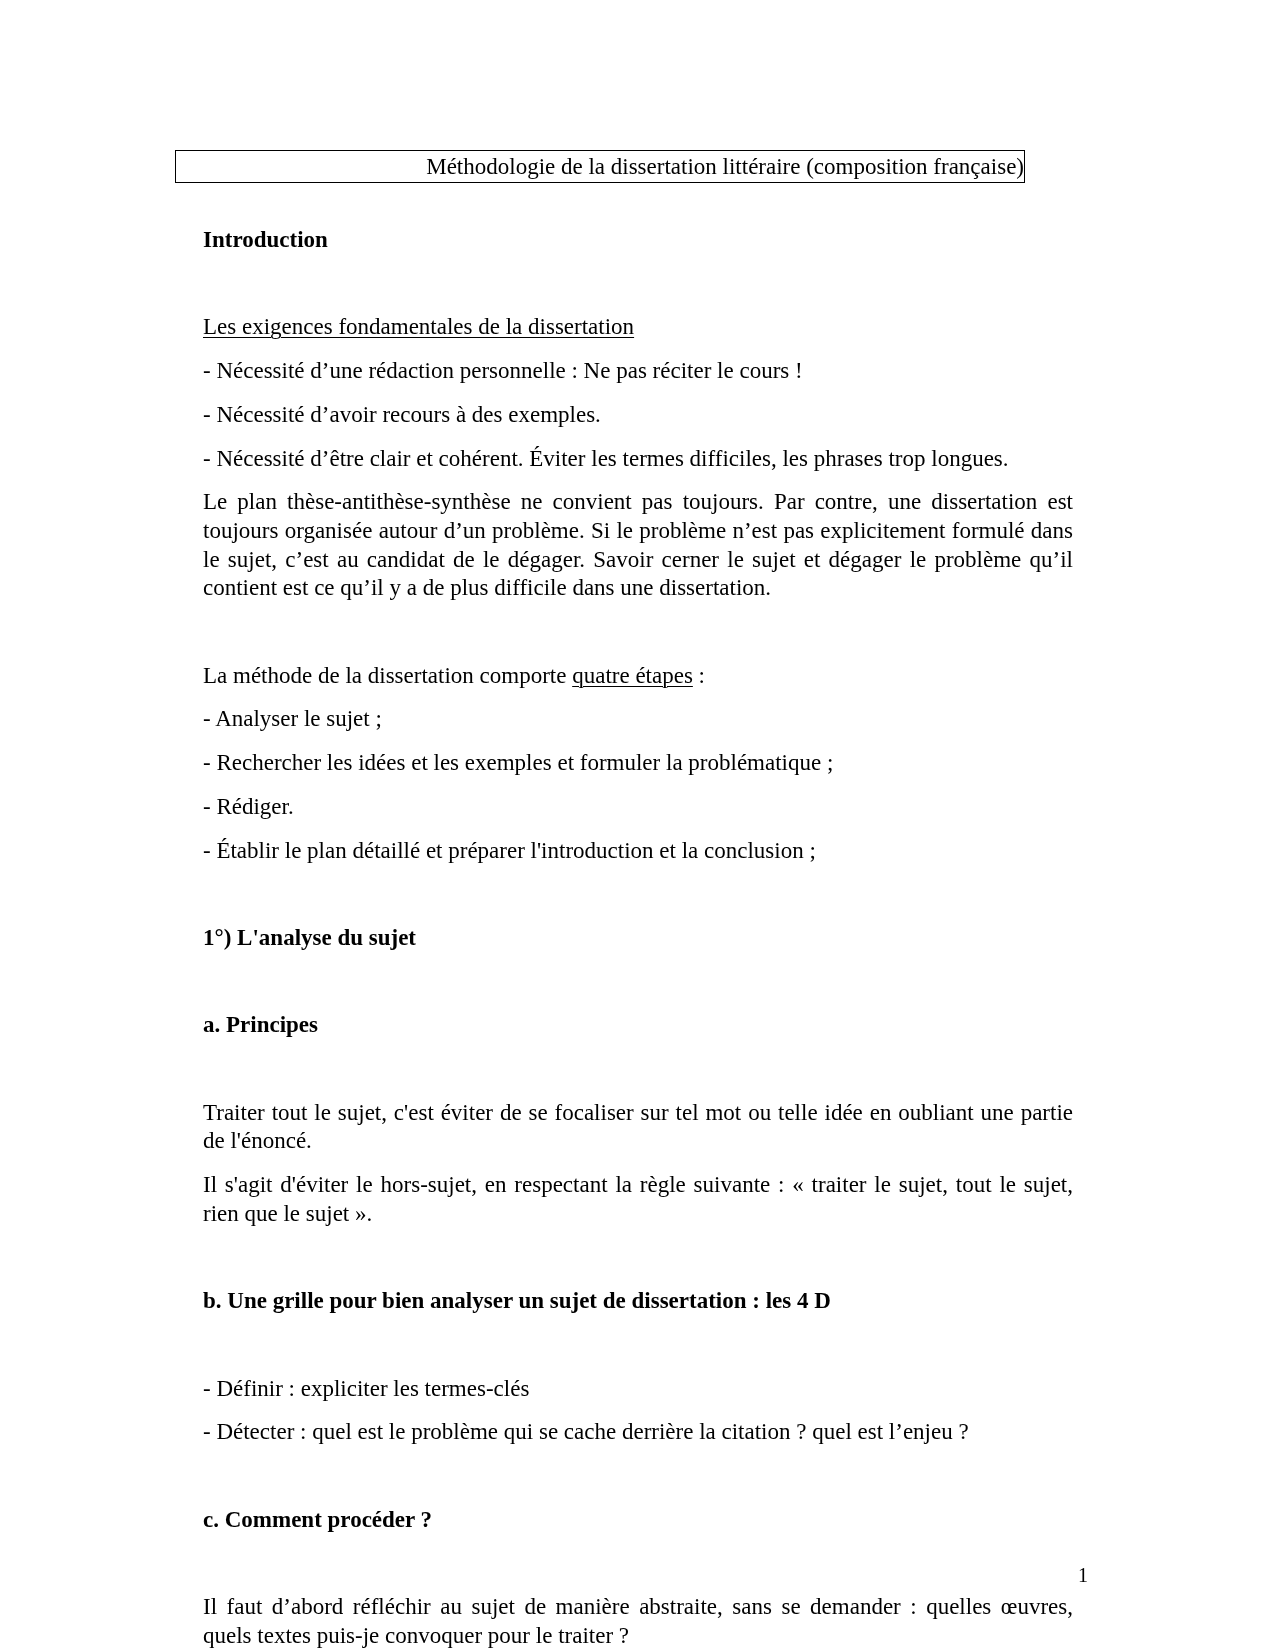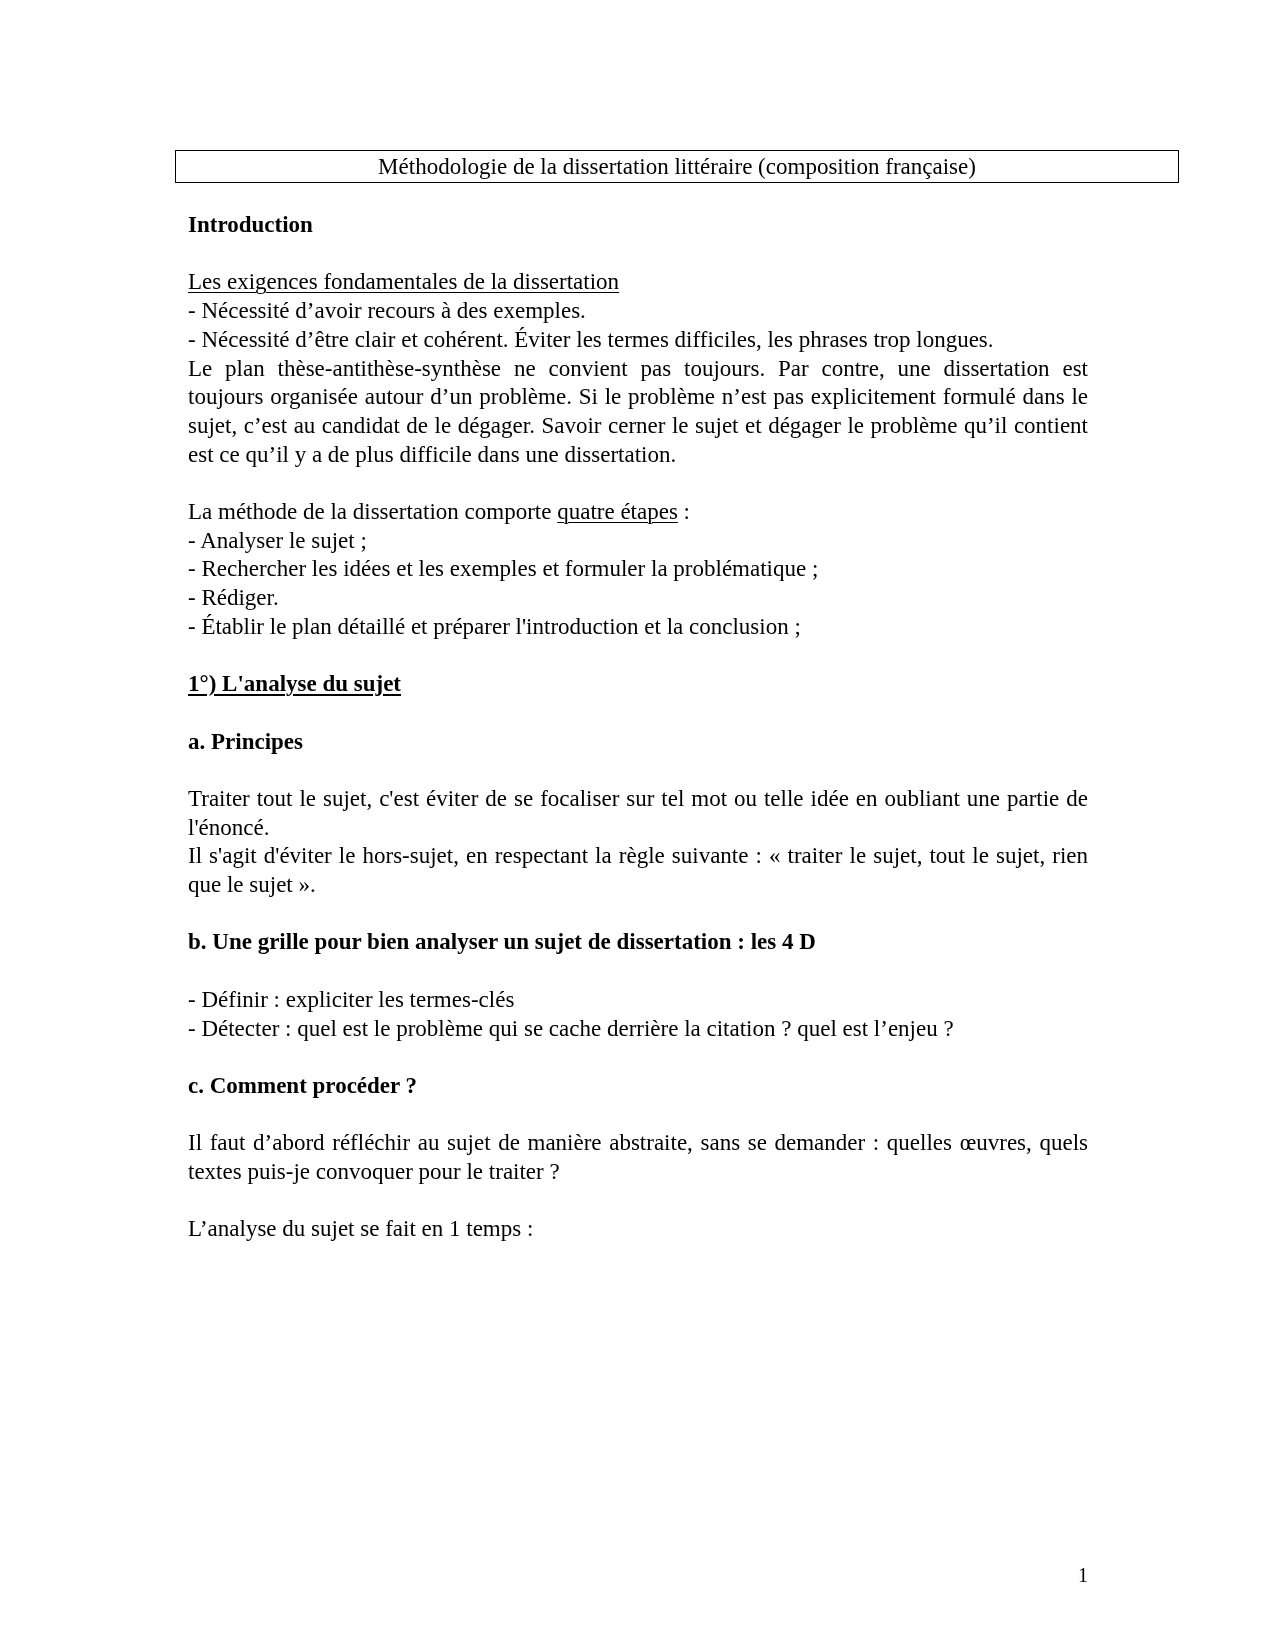--- a/index.html
+++ b/index.html
@@ -8,42 +8,42 @@
       height: 1650px;
       position: relative;
       overflow: hidden;
       font-family: "Liberation Serif", "DejaVu Serif", serif;
       color: #000;
     }
     .title-box {
       position: absolute;
       left: 175px;
       top: 150px;
-      width: 1004px;
+      width: 850px;
       height: 33px;
       border: 1.5px solid #000;
       box-sizing: border-box;
-      text-align: center;
+      text-align: right;
       font-size: 23px;
       line-height: 31px;
       font-family: Liberation Serif, serif;
     }
     .content {
       position: absolute;
       left: 188px;
       top: 211px;
       width: 900px;
       font-size: 23px;
       line-height: 28.7px;
     }
-    .content p { margin: 0; }
+    .content p { margin: 15px; }
     .blank { height: 28.7px; }
     .h-bold { font-weight: bold; }
     .u { text-decoration: underline; text-underline-offset: 3px; text-decoration-thickness: 1px; }
-    .h-section { font-weight: bold; text-decoration: underline; text-underline-offset: 3px; text-decoration-thickness: 2px; }
+    .h-section { font-weight: bold; text-underline-offset: 3px; text-decoration-thickness: 2px; }
     .justify { text-align: justify; }
     .page-number {
       position: absolute;
       left: 1078px;
       top: 1563px;
       font-size: 20px;
       line-height: 24px;
     }
   </style>
 </head>
@@ -51,20 +51,21 @@
 
 <div class="title-box">
   <span>Méthodologie de la dissertation littéraire (composition française)</span>
 </div>
 
 <div class="content">
   <p class="h-bold">Introduction</p>
   <div class="blank"></div>
 
   <p><span class="u">Les exigences fondamentales de la dissertation</span></p>
+  <p>- Nécessité d’une rédaction personnelle : Ne pas réciter le cours !</p>
   <p>- Nécessité d’avoir recours à des exemples.</p>
   <p>- Nécessité d’être clair et cohérent. Éviter les termes difficiles, les phrases trop longues.</p>
   <p class="justify">Le plan thèse-antithèse-synthèse ne convient pas toujours. Par contre, une dissertation est toujours organisée autour d’un problème. Si le problème n’est pas explicitement formulé dans le sujet, c’est au candidat de le dégager. Savoir cerner le sujet et dégager le problème qu’il contient est ce qu’il y a de plus difficile dans une dissertation.</p>
   <div class="blank"></div>
 
   <p><span>La méthode de la dissertation comporte </span><span class="u">quatre étapes</span><span> :</span></p>
   <p>- Analyser le sujet ;</p>
   <p>- Rechercher les idées et les exemples et formuler la problématique ;</p>
   <p>- Rédiger.</p>
   <p>- Établir le plan détaillé et préparer l'introduction et la conclusion ;</p>

